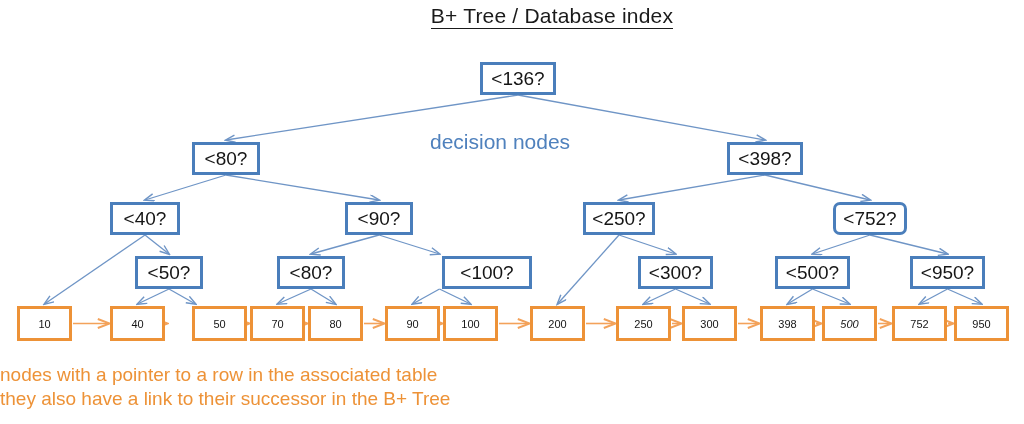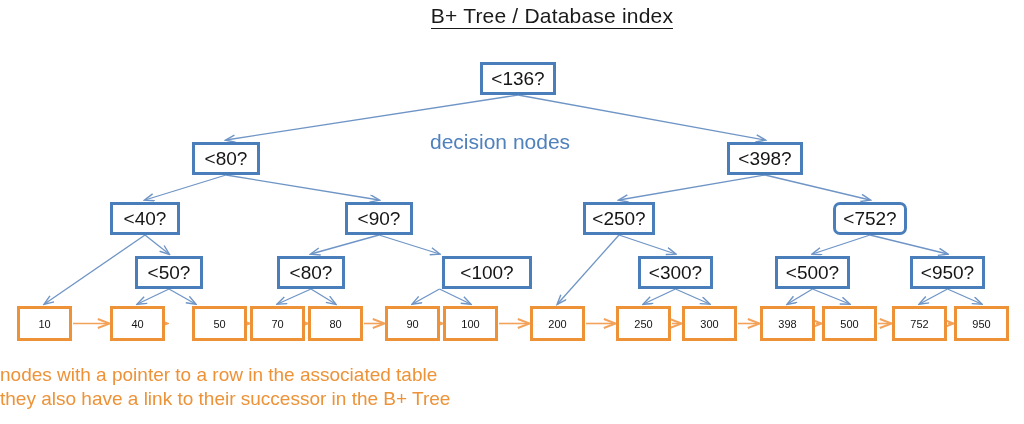--- a/index.html
+++ b/index.html
@@ -162,21 +162,21 @@
       <div class="node leaf" style="left: 110px; top: 306px; width: 55px;">40</div>
       <div class="node leaf" style="left: 168px; top: 306px; width: 55px; margin-left: 24px;">50</div>
       <div class="node leaf" style="left: 250px; top: 306px; width: 55px;">70</div>
       <div class="node leaf" style="left: 308px; top: 306px; width: 55px;">80</div>
       <div class="node leaf" style="left: 385px; top: 306px; width: 55px;">90</div>
       <div class="node leaf" style="left: 443px; top: 306px; width: 55px;">100</div>
       <div class="node leaf" style="left: 530px; top: 306px; width: 55px;">200</div>
       <div class="node leaf" style="left: 616px; top: 306px; width: 55px;">250</div>
       <div class="node leaf" style="left: 682px; top: 306px; width: 55px;">300</div>
       <div class="node leaf" style="left: 760px; top: 306px; width: 55px;">398</div>
-      <div class="node leaf" style="left: 822px; top: 306px; width: 55px;">500</div>
+      <div class="node leaf" style="left: 822px; top: 306px; width: 55px; font-style: italic;">500</div>
       <div class="node leaf" style="left: 892px; top: 306px; width: 55px;">752</div>
       <div class="node leaf" style="left: 954px; top: 306px; width: 55px;">950</div>
     </div>
 
   <div class="decision-label" id="decision-label" style="left: 418px; top: 130px; margin-left: 12px;">decision nodes</div>
 
   <div class="caption" id="caption" style="top: 363px;">
     <div>nodes with a pointer to a row in the associated table</div>
     <div>they also have a link to their successor in the B+ Tree</div>
   </div>

